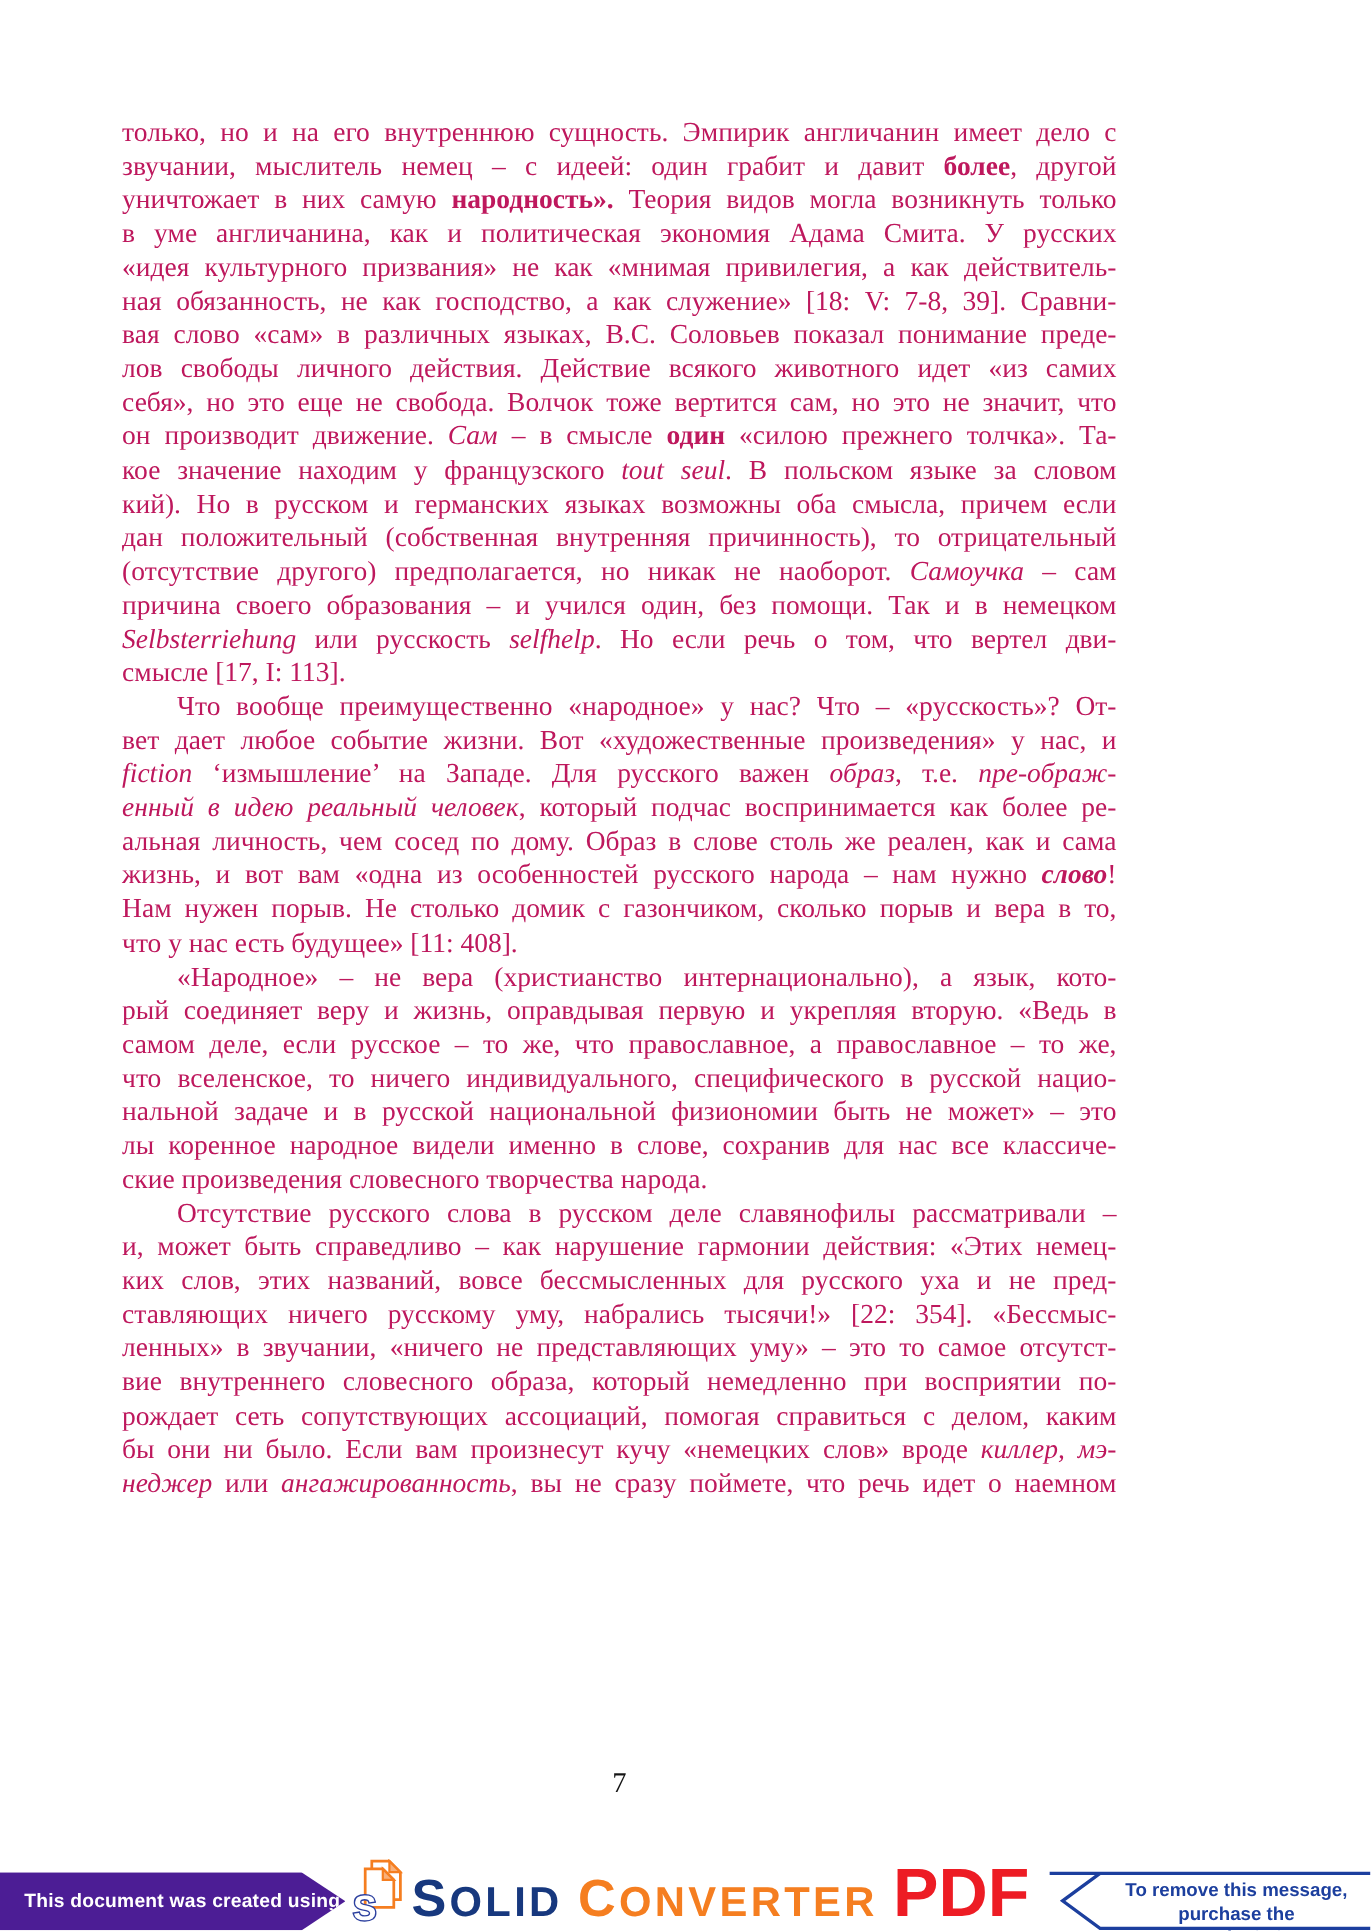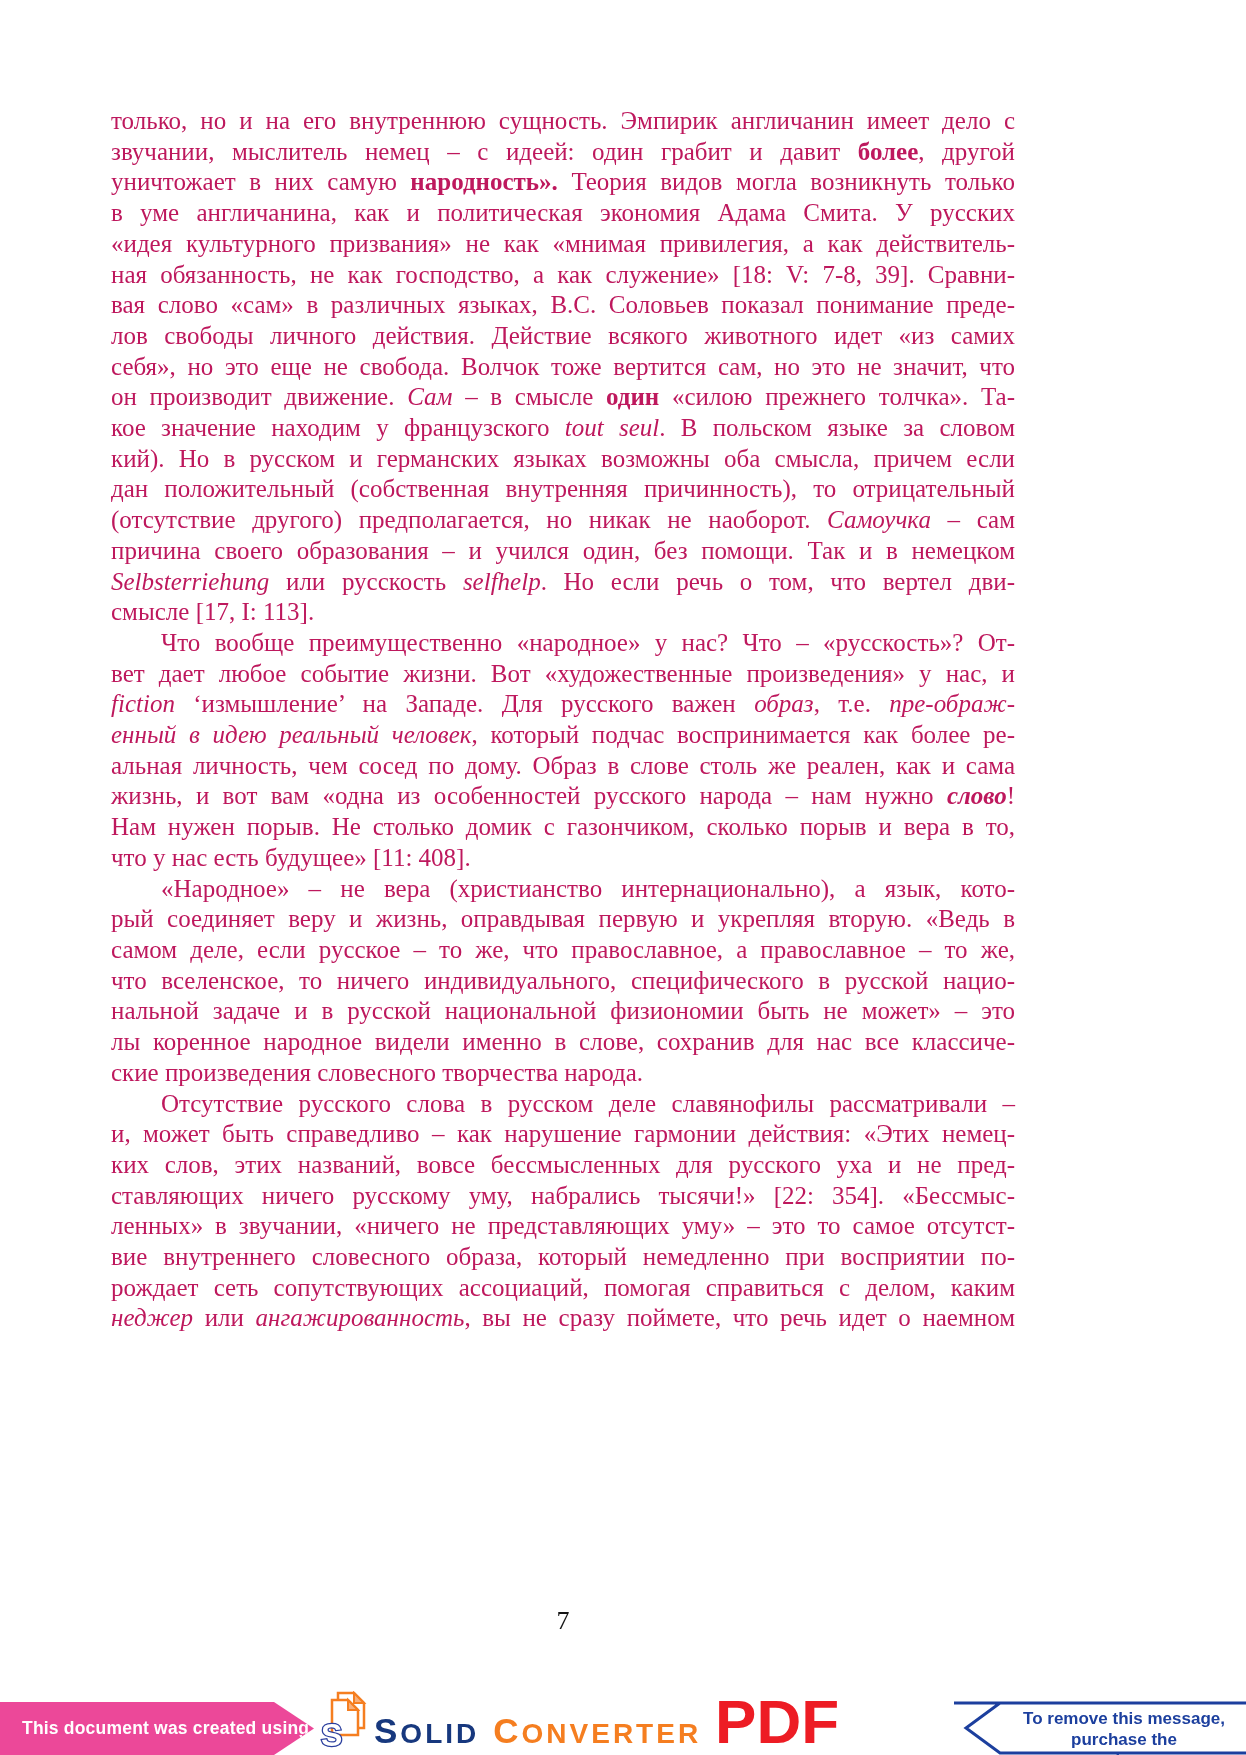--- a/index.html
+++ b/index.html
@@ -34,41 +34,41 @@
     top: 1606px; left: 111px; width: 904px;
     text-align: center;
     font-size: 26px; color: #141414;
   }
 
   
   .footer { position: absolute; left: 0; bottom: 0; width: 1246px; height: 54px; }
 
   .banner-left {
     position: absolute; left: 0; top: 1px; width: 314px; height: 53px;
-    background: #ec4899;
+    background: #4c1d95;
     clip-path: polygon(0 0, 274px 0, 314px 50%, 274px 100%, 0 100%);
     display: flex; align-items: center;
     padding-left: 22px; box-sizing: border-box;
   }
   .banner-left span {
     color: #ffffff; font-family: "Liberation Sans", sans-serif;
     font-weight: bold; font-size: 17.5px; letter-spacing: 0.2px;
   }
 
   .logo {
     position: absolute; left: 320px; bottom: 2px;
     display: flex; align-items: flex-end;
   }
   .logo-icon { margin-right: 6px; }
   .logo-words { white-space: nowrap; }
   .logo-word {
     display: inline-block;
     font-family: "Liberation Sans", sans-serif;
     font-weight: bold;
-    font-size: 28px;
+    font-size: 38px;
     letter-spacing: 3px;
     line-height: 1;
     margin-right: 14px;
     vertical-align: baseline;
   }
   .logo-word::first-letter { font-size: 125%; }
   .logo-word.pdf { letter-spacing: 0; font-size: 62px; margin-right: 0; }
   .logo-word.pdf::first-letter { font-size: 100%; }
 
   .banner-right { position: absolute; right: 0; top: 0; width: 292px; height: 54px; }
@@ -119,20 +119,21 @@
       <div class="line just"><span>нальной задаче и в русской национальной физиономии быть не может» – это</span></div>
       <div class="line just"><span>лы коренное народное видели именно в слове, сохранив для нас все классиче-</span></div>
       <div class="line"><span>ские произведения словесного творчества народа.</span></div>
       <div class="line just indent"><span>Отсутствие русского слова в русском деле славянофилы рассматривали –</span></div>
       <div class="line just"><span>и, может быть справедливо – как нарушение гармонии действия: «Этих немец-</span></div>
       <div class="line just"><span>ких слов, этих названий, вовсе бессмысленных для русского уха и не пред-</span></div>
       <div class="line just"><span>ставляющих ничего русскому уму, набрались тысячи!» [22: 354]. «Бессмыс-</span></div>
       <div class="line just"><span>ленных» в звучании, «ничего не представляющих уму» – это то самое отсутст-</span></div>
       <div class="line just"><span>вие внутреннего словесного образа, который немедленно при восприятии по-</span></div>
       <div class="line just"><span>рождает сеть сопутствующих ассоциаций, помогая справиться с делом, каким</span></div>
+      <div class="line just"><span>бы они ни было. Если вам произнесут кучу «немецких слов» вроде </span><span class="i">киллер, мэ-</span></div>
       <div class="line just"><span class="i">неджер</span><span> или </span><span class="i">ангажированность</span><span>, вы не сразу поймете, что речь идет о наемном</span></div>
     </div>
 
   <div class="page-number">7</div>
 
   <div class="footer">
 
     <div class="banner-left">
       <span>This document was created using</span>
     </div>

